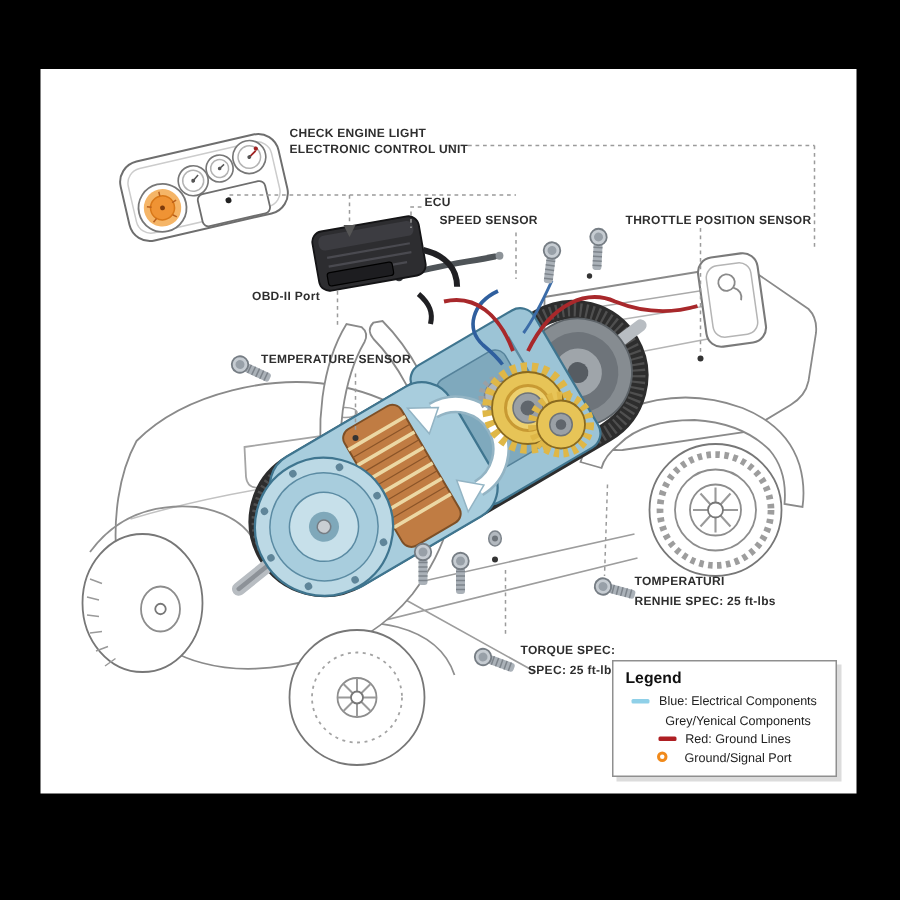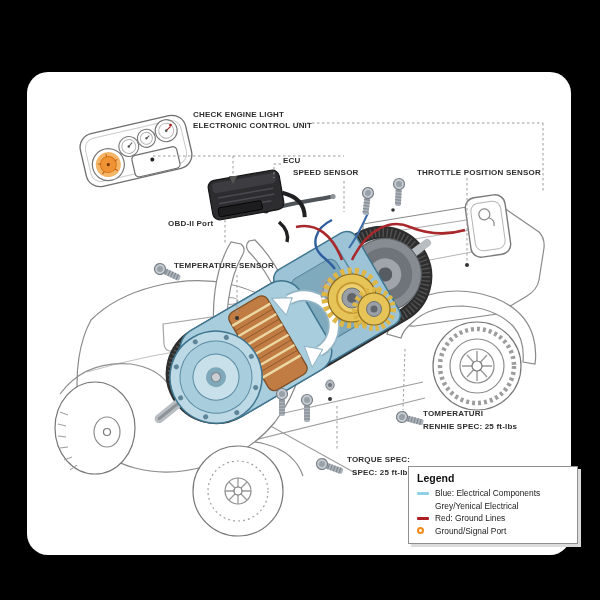--- a/index.html
+++ b/index.html
@@ -1,36 +1,35 @@
 <!DOCTYPE html>
 <html><head>
 <meta charset="utf-8">
 <style>
   html,body{margin:0;padding:0;}
   body{
     width:600px;height:600px;background:#000;position:relative;overflow:hidden;
     font-family:"Liberation Sans", sans-serif;
   }
   .page{
-    position:absolute;left:27px;top:72px;width:544px;height:483px;
+    position:absolute;left:27px;top:46px;width:544px;height:483px;
     background:#fff;
-    border-radius:21px;
   }
   svg{position:absolute;left:0;top:0;}
   svg text{
     font-family:"Liberation Sans", sans-serif;
     font-size:8px;font-weight:600;fill:#2e2e2e;letter-spacing:.2px;
   }
   .legend{
-    position:absolute;left:381px;top:394px;width:170px;
+    position:absolute;left:381px;top:394px;width:150px;
     background:#fff;border:1.5px solid #8f8f8f;box-shadow:3px 3px 0 #dcdcdc;
     padding:5px 8px 6px 8px;box-sizing:border-box;
   }
   .legend-title{font-size:10.5px;font-weight:bold;color:#101010;margin-bottom:3px;}
-  .legend-item{display:flex;align-items:center;height:12.5px;}
+  .legend-item{display:flex;align-items:center;height:12.5px;justify-content:center;}
   .legend-marker{width:14px;display:flex;align-items:center;justify-content:flex-start;margin-right:4px;flex:0 0 14px;}
   .mk-line{width:12px;height:2.5px;border-radius:1px;}
   .mk-blue{background:#8fd0e8;}
   .mk-red{background:#ae1f23;}
   .mk-dot{width:3px;height:3px;border:2px solid #f18a1b;border-radius:50%;}
   .legend-label{font-size:8.4px;color:#222;white-space:nowrap;}
 </style>
 </head>
 <body>
 
@@ -306,21 +305,21 @@
   <div class="legend">
     <div class="legend-title">Legend</div>
     <div class="legend-item">
       <span class="legend-marker">
           <span class="mk-line mk-blue"></span>
         </span>
       <span class="legend-label">Blue: Electrical Components</span>
     </div>
     <div class="legend-item">
       <span class="legend-marker"></span>
-      <span class="legend-label">Grey/Yenical Electrical</span>
+      <span class="legend-label">Grey/Yenical Components</span>
     </div>
     <div class="legend-item">
       <span class="legend-marker">
           <span class="mk-line mk-red"></span>
         </span>
       <span class="legend-label">Red: Ground Lines</span>
     </div>
     <div class="legend-item">
       <span class="legend-marker">
           <span class="mk-dot"></span>

